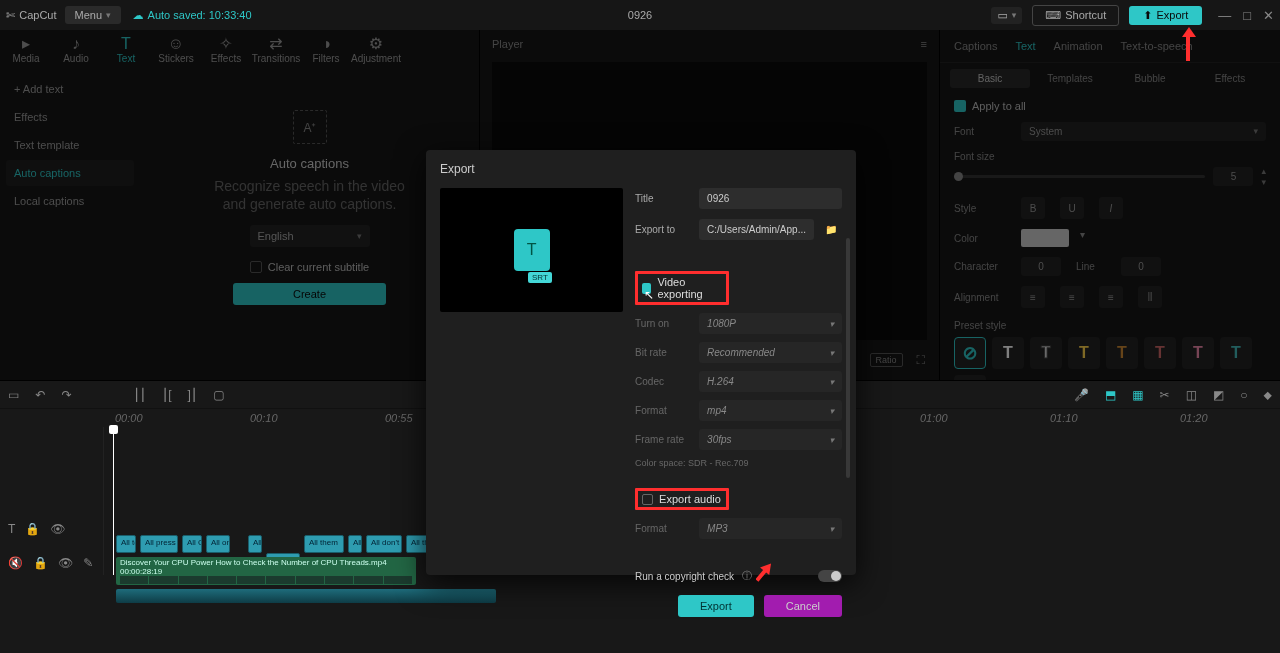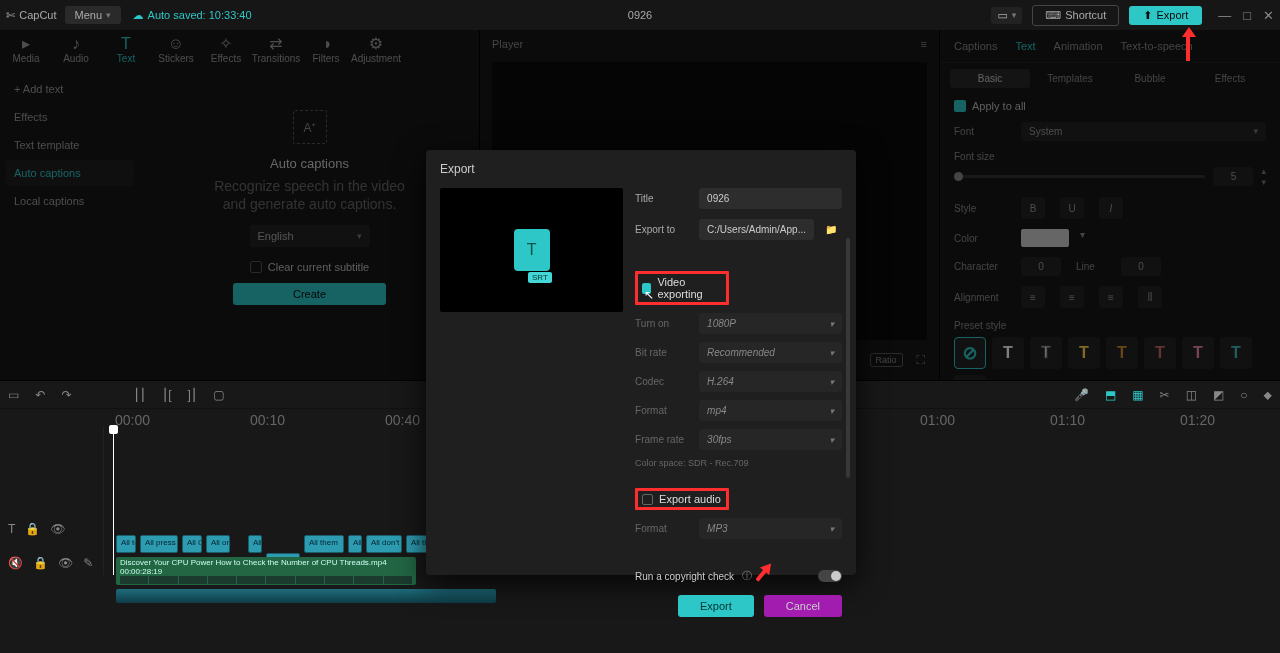--- a/index.html
+++ b/index.html
@@ -80,21 +80,21 @@
 .style-grid .sg.red { color: #c83; }
 .style-grid .sg.blue { color: #4bb; }
 
 
 .dim { position: absolute; left: 0; top: 30px; right: 0; bottom: 0; background: rgba(0,0,0,0.5); pointer-events: none; }
 
 
 .timeline-wrap { position: absolute; left: 0; right: 0; top: 380px; height: 273px; background: #181818; border-top: 1px solid #000; }
 .tl-toolbar { height: 28px; display: flex; align-items: center; justify-content: space-between; padding: 0 8px; color: #888; font-size: 12px; border-bottom: 1px solid #111; }
 .tl-toolbar .tb-group { display: flex; gap: 16px; }
-.tl-ruler { height: 18px; position: relative; font-size: 14px; color: #666; }
+.tl-ruler { height: 18px; position: relative; font-size: 11px; color: #666; font-style: italic; }
 .tl-ruler .tick { position: absolute; top: 3px; }
 .tl-tracks { flex: 1; display: flex; }
 .track-heads { width: 104px; border-right: 1px solid #222; }
 .track-heads .th { height: 24px; display: flex; align-items: center; gap: 10px; padding: 0 8px; color: #888; font-size: 12px; }
 .track-body { flex: 1; position: relative; }
 .playhead { position: absolute; left: 113px; top: 0; bottom: 0; width: 1px; background: #fff; }
 .playhead::before { content: ""; position: absolute; top: -2px; left: -4px; width: 9px; height: 9px; background: #fff; border-radius: 2px; }
 .caption-row { position: absolute; top: 20px; height: 18px; display: flex; gap: 4px; }
 .caption-row .clip { height: 18px; background: #2e9cb0; border-radius: 2px; font-size: 8px; color: #023; padding: 2px 4px; overflow: hidden; white-space: nowrap; border:1px solid #1a5e6b; }
 .video-clip { position: absolute; top: 42px; left: 115px; height: 28px; width: 300px; background: #264; border-radius: 2px; font-size: 8px; color: #cfe; padding: 1px 4px; overflow: hidden; display:flex; flex-direction:column; }
@@ -355,21 +355,21 @@
       <span>✂</span>
       <span>◫</span>
       <span>◩</span>
       <span>○</span>
       <span>⬥</span>
     </div>
   </div>
   <div class="tl-ruler" id="ruler">
       <span class="tick" style="left: 115px;">00:00</span>
       <span class="tick" style="left: 250px;">00:10</span>
-      <span class="tick" style="left: 385px;">00:40</span>
+      <span class="tick" style="left: 385px;">00:55</span>
       <span class="tick" style="left: 920px;">01:00</span>
       <span class="tick" style="left: 1050px;">01:10</span>
       <span class="tick" style="left: 1180px;">01:20</span>
     </div>
   <div class="tl-tracks">
     <div class="track-heads">
       <div style="height:90px"></div>
       <div class="th">
           <span>T</span>
           <span>🔒</span>

